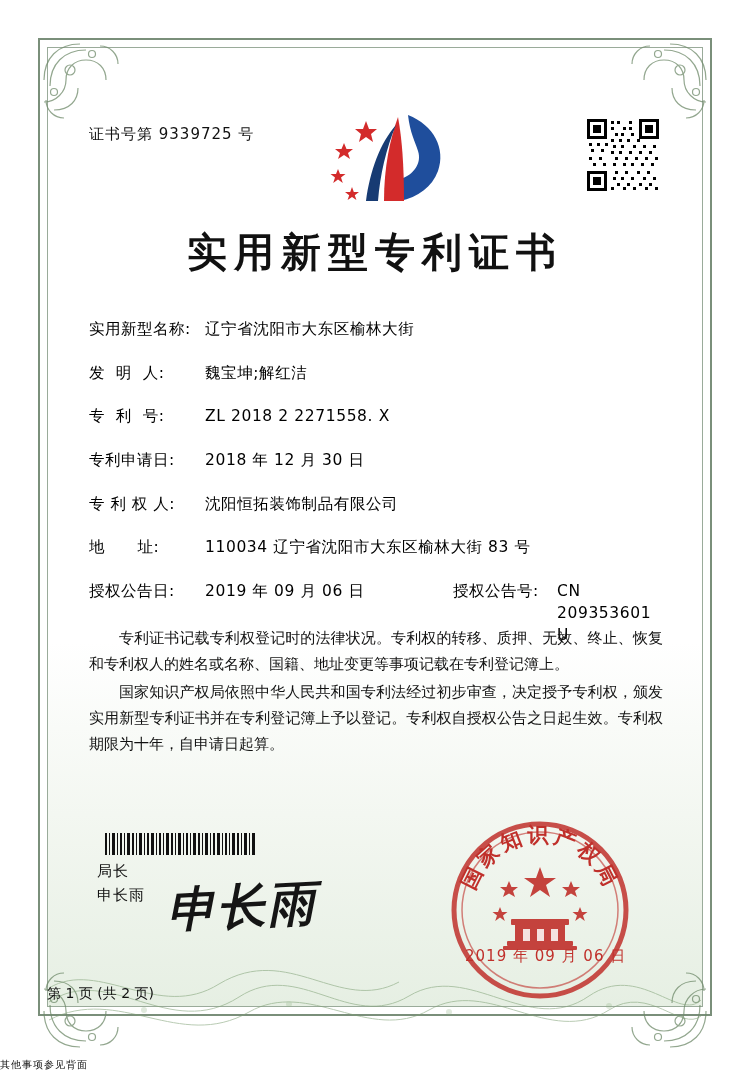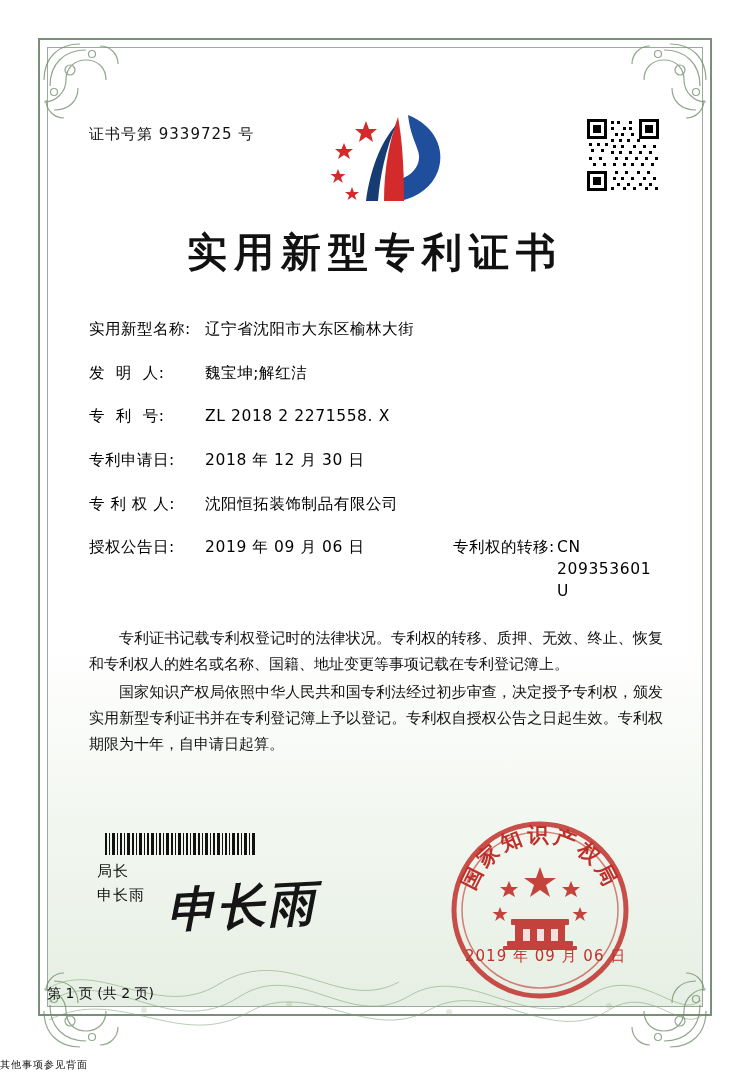--- a/index.html
+++ b/index.html
@@ -441,25 +441,29 @@
       <div class="field-row">
         <div class="field-label">专利申请日:</div>
         <div class="field-value">2018 年 12 月 30 日</div>
       </div>
 
       <div class="field-row">
         <div class="field-label">专 利 权 人:</div>
         <div class="field-value">沈阳恒拓装饰制品有限公司</div>
       </div>
 
+      <div class="field-row">
+        <div class="field-label">地      址:</div>
+        <div class="field-value">110034 辽宁省沈阳市大东区榆林大街 83 号</div>
+      </div>
 
       <div class="field-row split">
         <div class="field-label">授权公告日:</div>
         <div class="field-value">2019 年 09 月 06 日</div>
-        <div class="field-label2">专利权的转移:</div>
+        <div class="field-label2">授权公告号:</div>
         <div class="field-value2">CN 209353601 U</div>
       </div>
 
     </div>
 
     <div class="paragraphs">
       <p>专利证书记载专利权登记时的法律状况。专利权的转移、质押、无效、终止、恢复和专利权人的姓名或名称、国籍、地址变更等事项记载在专利登记簿上。</p>
       <p>国家知识产权局依照中华人民共和国专利法经过初步审查，决定授予专利权，颁发实用新型专利证书并在专利登记簿上予以登记。专利权自授权公告之日起生效。专利权期限为十年，自申请日起算。</p>
     </div>
 

